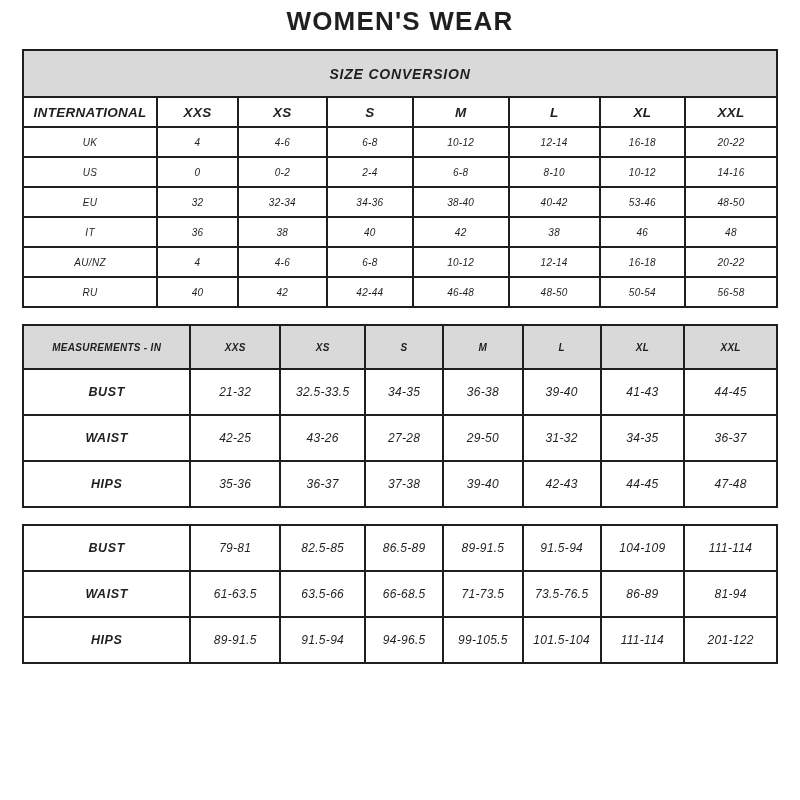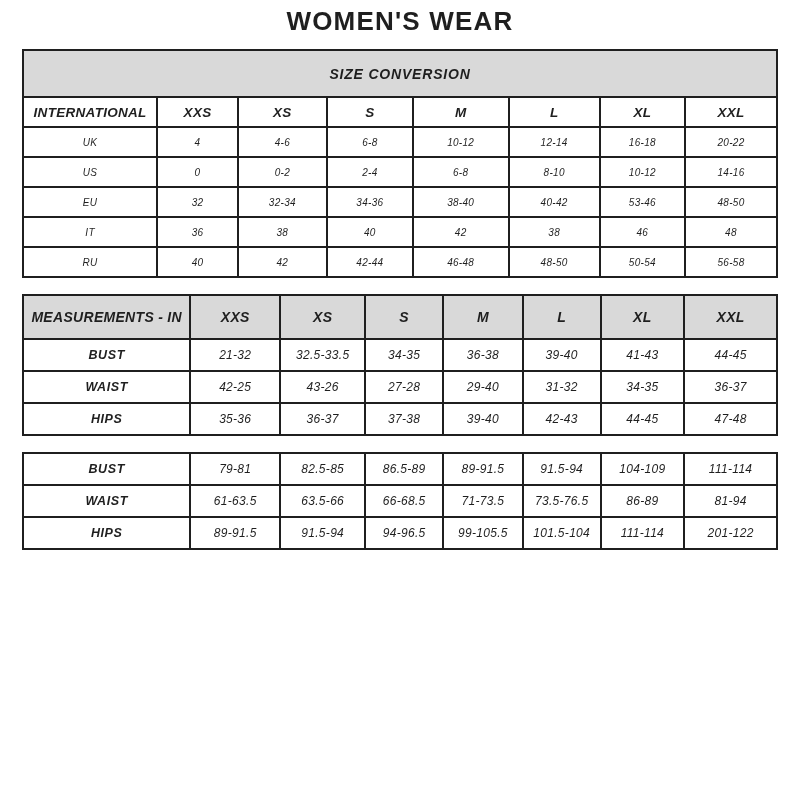--- a/index.html
+++ b/index.html
@@ -50,23 +50,23 @@
     font-size: 14px;
     letter-spacing: 0.8px;
   }
   .tbl-conv .cols-row td { font-weight: 700; font-size: 13.5px; }
   .tbl-conv .data-row td { font-size: 10px; font-weight: 400; }
   
   .tbl-meas .head-row { height: 44px; }
   .tbl-meas .head-row th {
     background: var(--header-bg);
     font-weight: 700;
-    font-size: 14px;
-  }
-  .tbl-meas tr.data-row { height: 32px; }
+    font-size: 10px;
+  }
+  .tbl-meas tr.data-row { height: 46px; }
   .tbl-meas .data-row td { font-size: 12px; font-weight: 400; }
   .tbl-meas .data-row td.row-label { font-size: 12.5px; font-weight: 700; letter-spacing: 0.6px; }
 </style>
 </head>
 <body>
 
 <main class="page">
 
   <h1 class="title">WOMEN'S WEAR</h1>
 
@@ -129,20 +129,30 @@
           <td class="row-label">IT</td>
           <td>36</td>
           <td>38</td>
           <td>40</td>
           <td>42</td>
           <td>38</td>
           <td>46</td>
           <td>48</td>
         </tr>
         <tr class="data-row">
+          <td class="row-label">AU/NZ</td>
+          <td>4</td>
+          <td>4-6</td>
+          <td>6-8</td>
+          <td>10-12</td>
+          <td>12-14</td>
+          <td>16-18</td>
+          <td>20-22</td>
+        </tr>
+        <tr class="data-row">
           <td class="row-label">RU</td>
           <td>40</td>
           <td>42</td>
           <td>42-44</td>
           <td>46-48</td>
           <td>48-50</td>
           <td>50-54</td>
           <td>56-58</td>
         </tr>
       </tbody>
@@ -178,21 +188,21 @@
           <td>36-38</td>
           <td>39-40</td>
           <td>41-43</td>
           <td>44-45</td>
         </tr>
         <tr class="data-row">
           <td class="row-label">WAIST</td>
           <td>42-25</td>
           <td>43-26</td>
           <td>27-28</td>
-          <td>29-40</td>
+          <td>29-50</td>
           <td>31-32</td>
           <td>34-35</td>
           <td>36-37</td>
         </tr>
         <tr class="data-row">
           <td class="row-label">HIPS</td>
           <td>35-36</td>
           <td>36-37</td>
           <td>37-38</td>
           <td>39-40</td>

